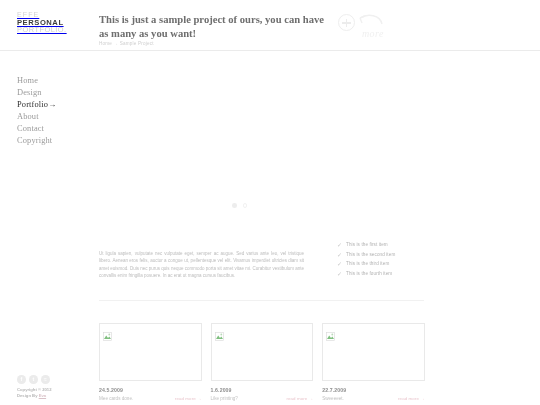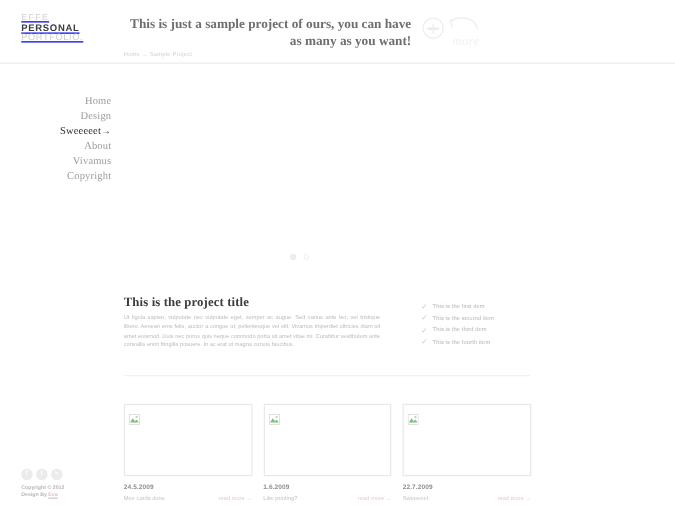--- a/index.html
+++ b/index.html
@@ -38,21 +38,20 @@
   .logo-portfolio {
     font-size: 7.4px; color: #cfcfcf; font-weight: normal;
     letter-spacing: 0.5px; display: block;
   }
 
   .page-title {
     position: absolute; left: 99px; top: 13px; width: 230px;
     font-size: 10.6px; color: #6e6e6e;
     line-height: 13.5px;
     font-family: "Liberation Serif", serif;
-    text-align: right;
   }
   .breadcrumb {
     position: absolute; left: 99px; top: 41px;
     font-size: 4.6px; color: #cfcfcf;
     font-family: "Liberation Sans", sans-serif;
     letter-spacing: 0.2px;
   }
 
   .more-block {
     position: absolute; left: 338px; top: 11px;
@@ -81,21 +80,20 @@
     position: absolute; left: 17px; top: 75px;
     width: 72px;
   }
   .nav-item {
     display: block;
     font-size: 8.4px; color: #9b9b9b;
     line-height: 11.9px;
     font-family: "Liberation Serif", serif;
     letter-spacing: 0.15px;
     text-decoration: none;
-    text-align: right;
   }
   .nav-item.active { color: #2e2e2e; }
   .nav-arrow { color: #2e2e2e; font-size: 8px; }
 
   
   .slider {
     position: absolute; left: 99px; top: 60px;
     width: 325px; height: 140px;
     background: #ffffff;
   }
@@ -226,33 +224,32 @@
           <path d="M2 4 L7 2 M2 4 L4 9" stroke="#f0f0f0" stroke-width="1.4" fill="none"></path>
         </svg>
       </span>
       <span class="more-word">more</span>
     </div>
   </div>
 
   <nav class="nav">
     <a class="nav-item" href="#"><span>Home</span></a>
     <a class="nav-item" href="#"><span>Design</span></a>
-    <a class="nav-item active" href="#"><span>Sweeeeet</span><span class="nav-arrow">→</span></a>
+    <a class="nav-item active" href="#"><span>Portfolio</span><span class="nav-arrow">→</span></a>
     <a class="nav-item" href="#"><span>About</span></a>
-    <a class="nav-item" href="#"><span>Vivamus</span></a>
+    <a class="nav-item" href="#"><span>Contact</span></a>
     <a class="nav-item" href="#"><span>Copyright</span></a>
   </nav>
 
   <div class="slider"></div>
   <div class="slider-dots">
     <span class="dot on"></span>
     <span class="dot off"></span>
   </div>
 
-  <h2 class="project-title">This is the project title</h2>
   <p class="project-body">Ut ligula sapien, vulputate nec vulputate eget, semper ac augue. Sed varius ante leo, vel tristique libero. Aenean eros felis, auctor a congue ut, pellentesque vel elit. Vivamus imperdiet ultricies diam sit amet euismod. Duis nec purus quis neque commodo porta sit amet vitae mi. Curabitur vestibulum ante convallis enim fringilla posuere. In ac erat ut magna cursus faucibus.</p>
 
   <div class="checklist">
     <div class="check-row">
       <span class="check-mark">✓</span>
       <span class="check-label">This is the first item</span>
     </div>
     <div class="check-row">
       <span class="check-mark">✓</span>
       <span class="check-label">This is the second item</span>

